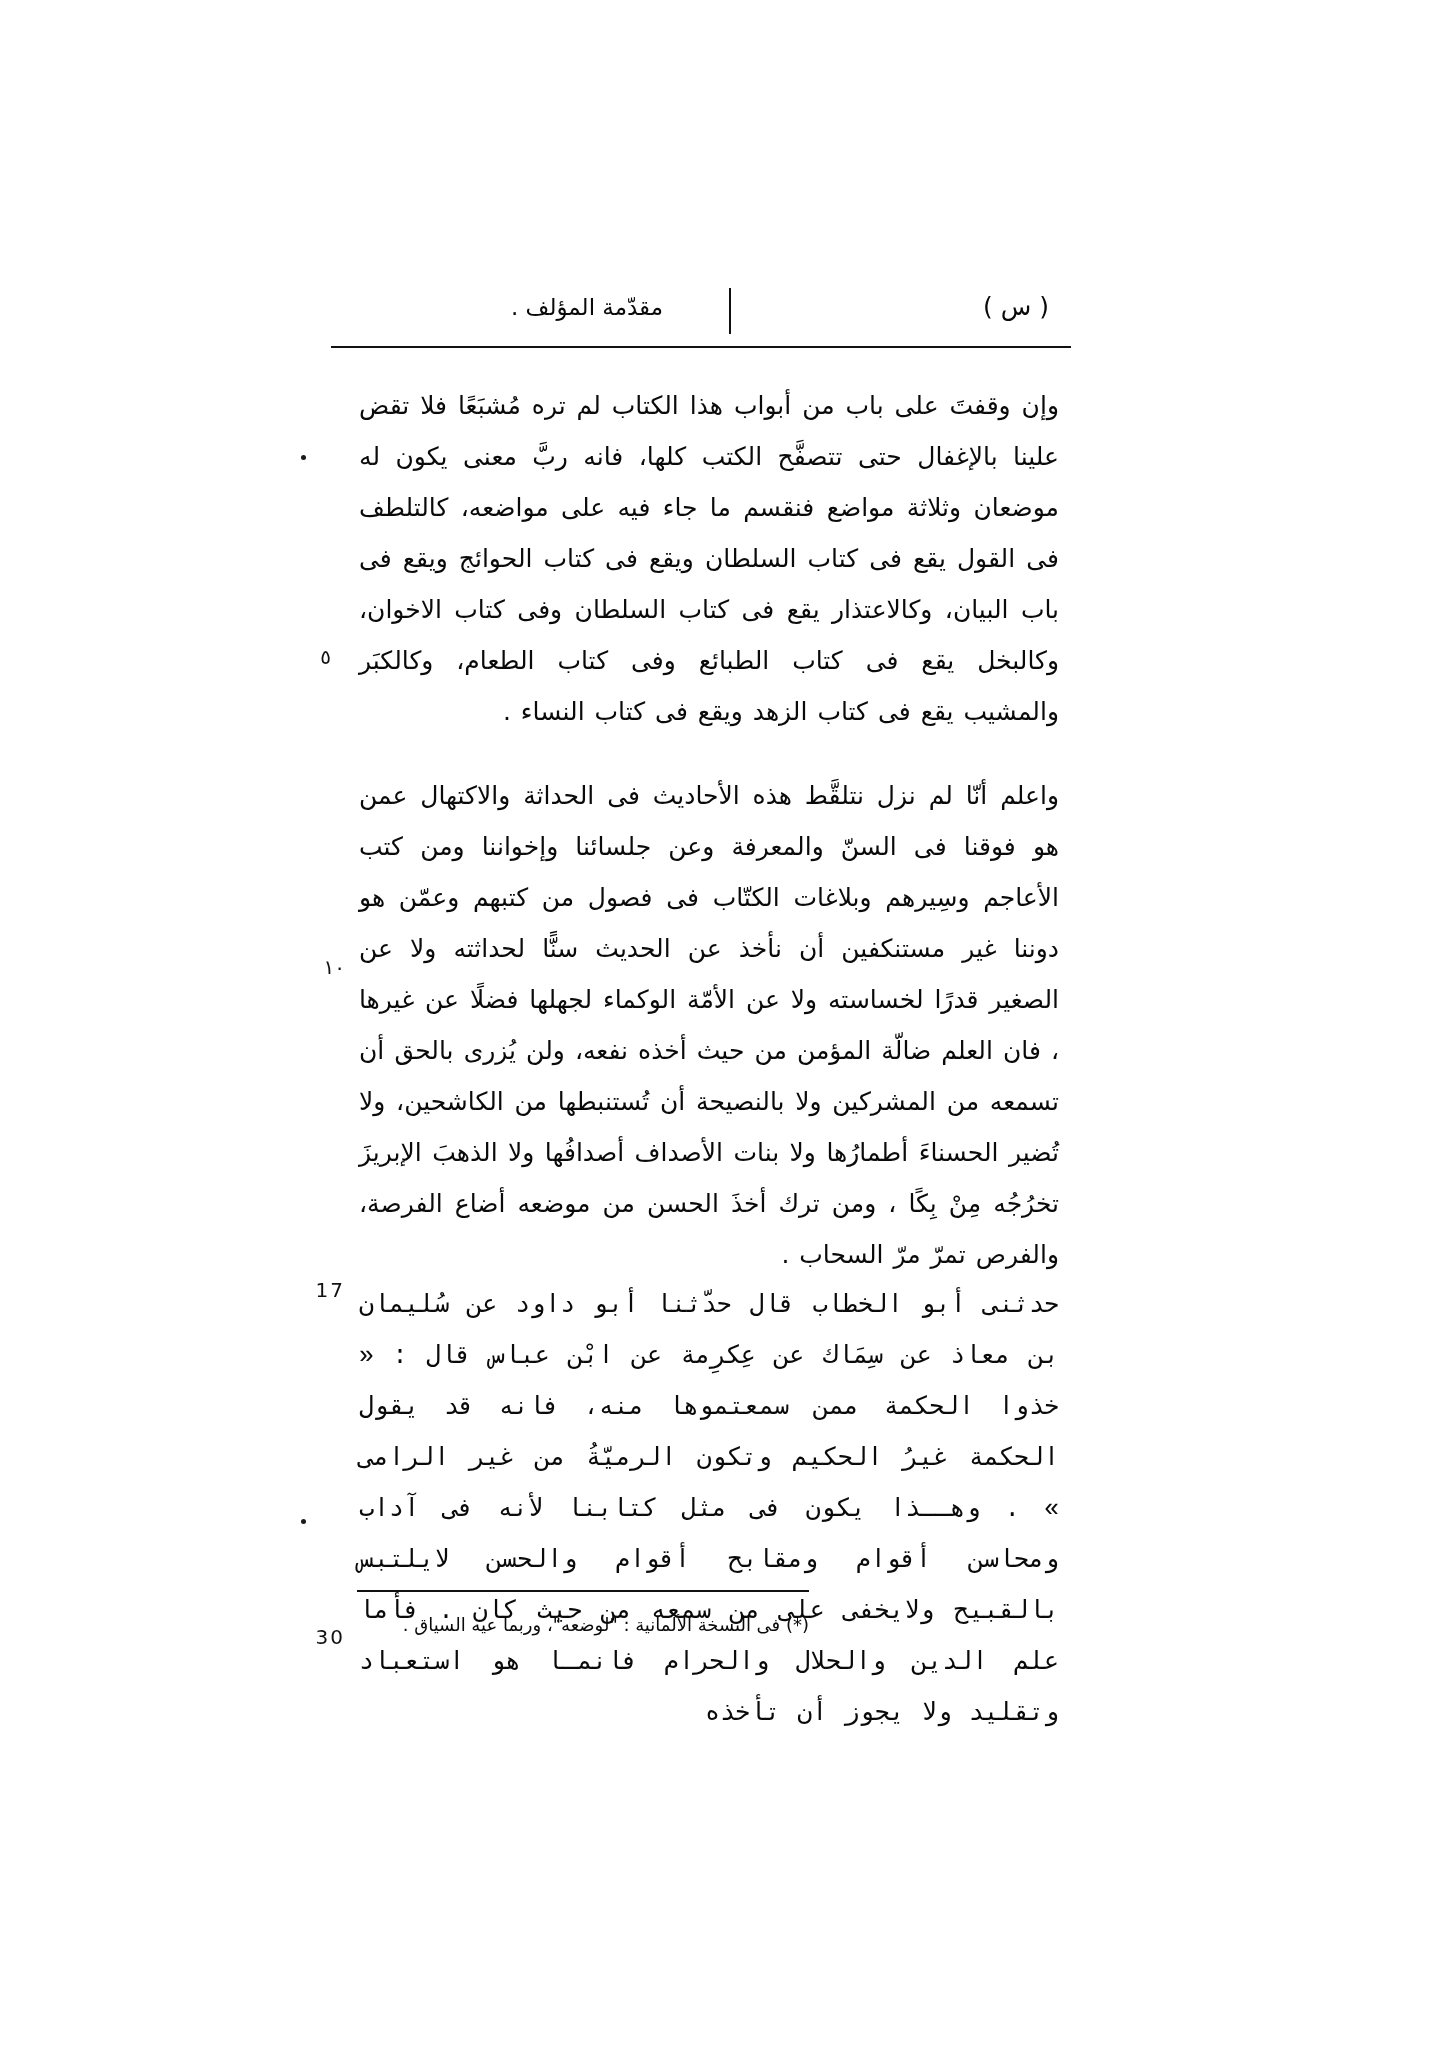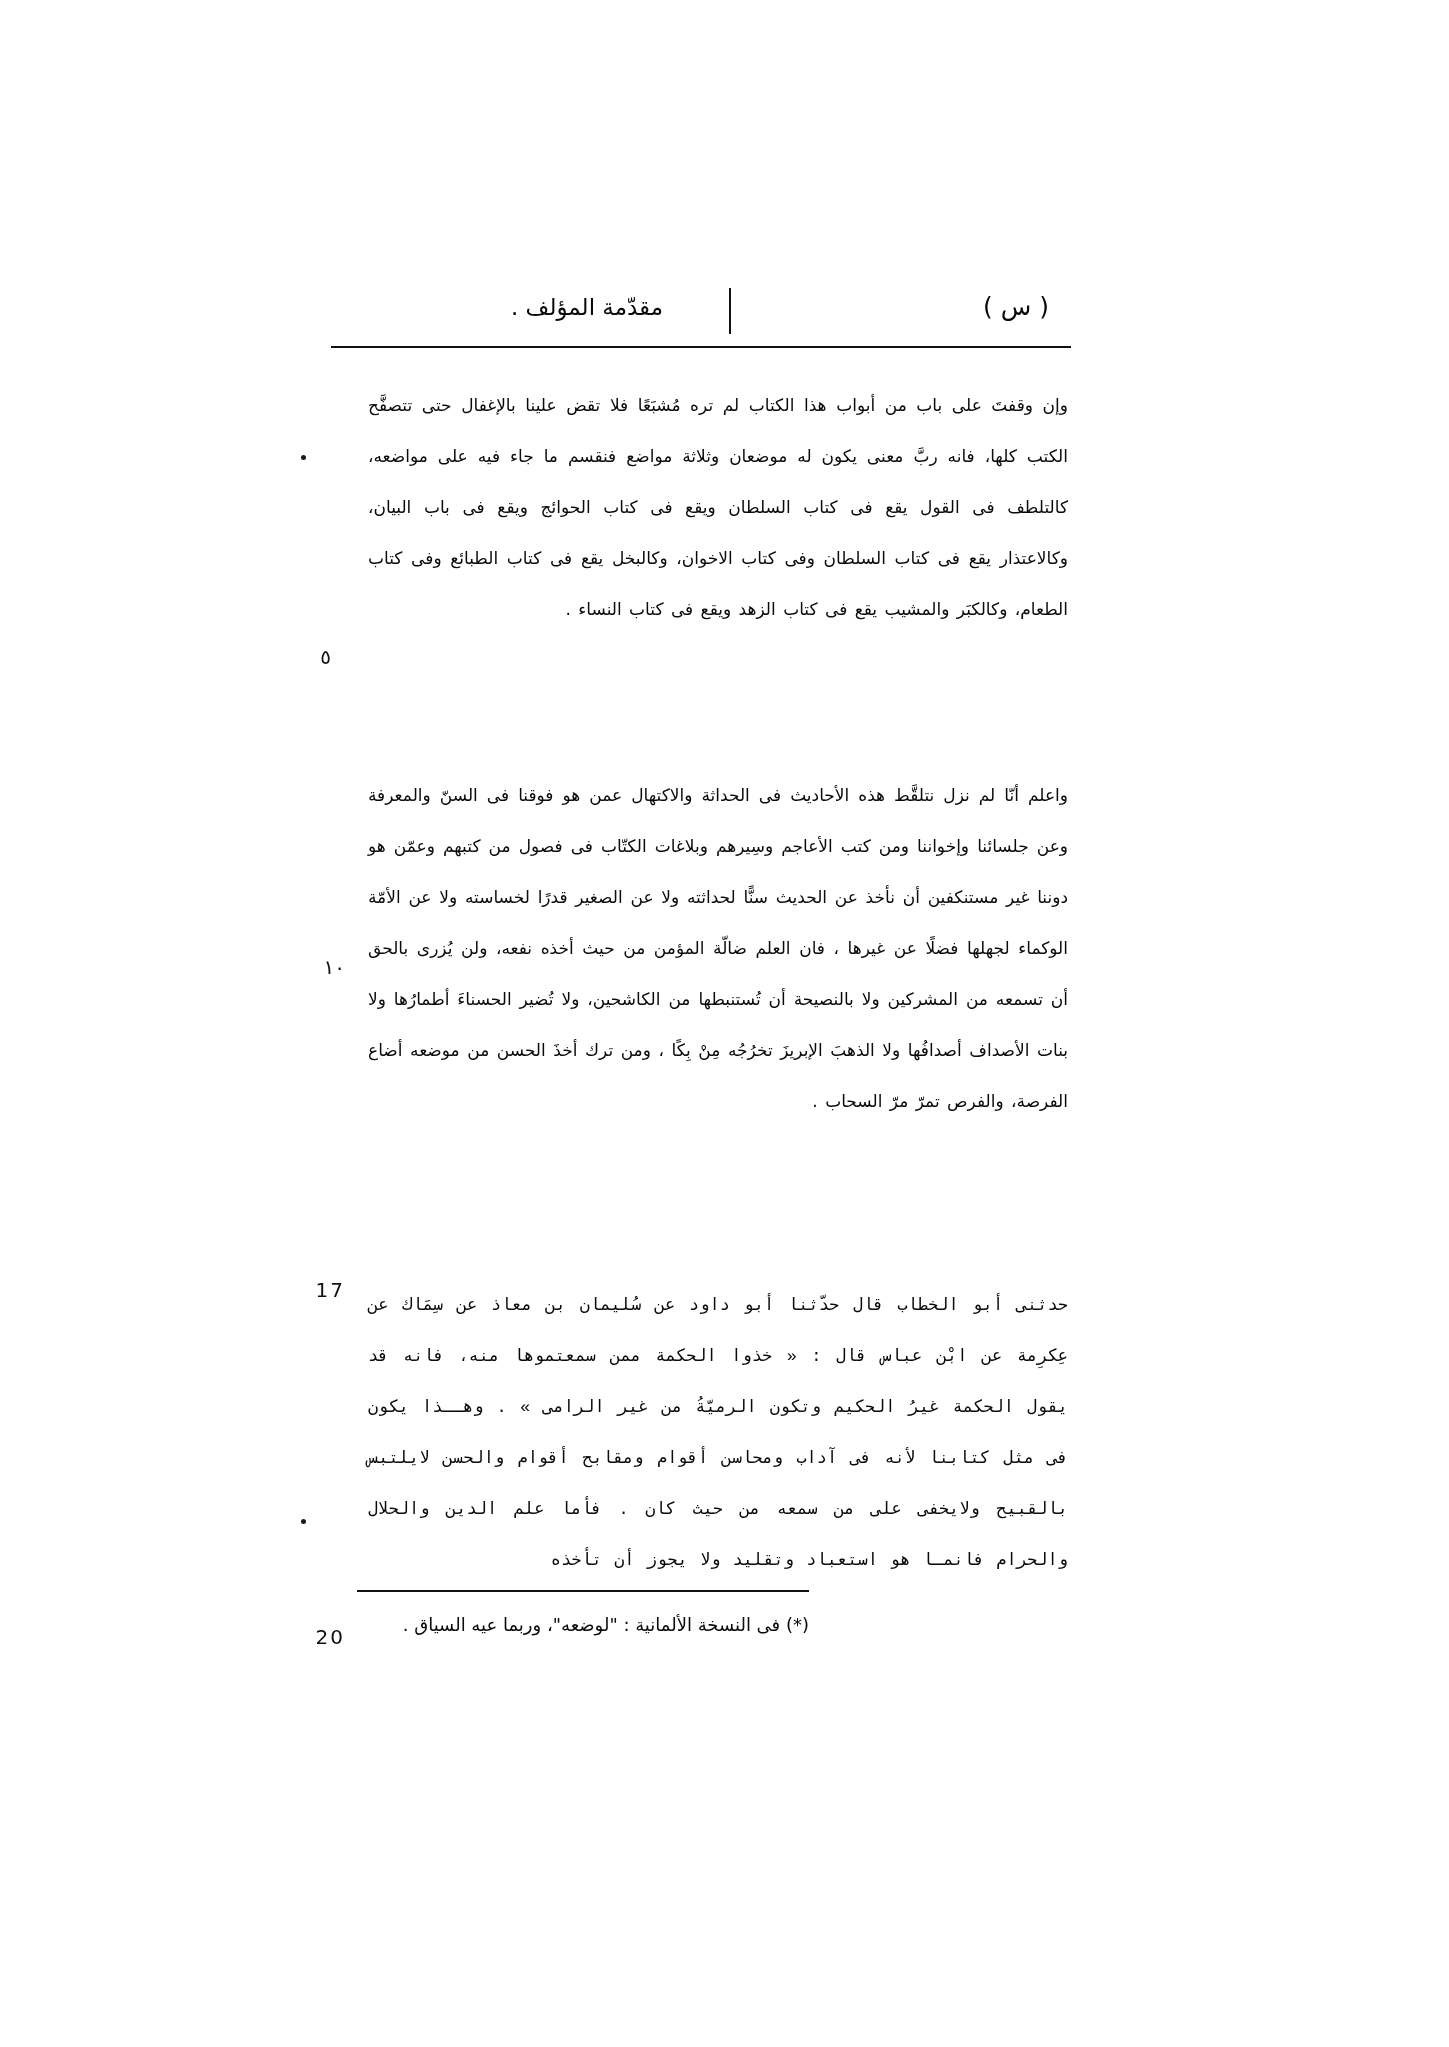--- a/index.html
+++ b/index.html
@@ -62,25 +62,25 @@
     top: -4px;
     right: 340px;
     width: 2px;
     height: 46px;
     background: #111;
   }
 
   
   .body-block {
     position: absolute;
-    right: 381px;
+    right: 390px;
     width: 700px;
     direction: rtl;
     text-align: justify;
-    font-size: 17px;
+    font-size: 25px;
     line-height: 51px;
     word-spacing: 2px;
   }
   #para1 { top: 380px; }
   #para2 { top: 770px; }
   #para3 { top: 1280px; font-family: Liberation Mono, monospace; }
 
   .body-block p {
     margin: 0;
     text-align: justify;
@@ -141,21 +141,21 @@
     <div class="header-vline"></div>
     <div class="header-rule"></div>
   </div>
 
   <div class="speck speck-a"></div>
   <div class="speck speck-b"></div>
 
   <div class="linenum ln5">٥</div>
   <div class="linenum ln10">١٠</div>
   <div class="linenum ln15">17</div>
-  <div class="linenum ln20">20</div>
+  <div class="linenum ln20">30</div>
 
   <div class="body-block" id="para1">
     <p>وإن وقفتَ على باب من أبواب هذا الكتاب لم تره مُشبَعًا فلا تقض علينا بالإغفال حتى تتصفَّح الكتب كلها، فانه ربَّ معنى يكون له موضعان وثلاثة مواضع فنقسم ما جاء فيه على مواضعه، كالتلطف فى القول يقع فى كتاب السلطان ويقع فى كتاب الحوائج ويقع فى باب البيان، وكالاعتذار يقع فى كتاب السلطان وفى كتاب الاخوان، وكالبخل يقع فى كتاب الطبائع وفى كتاب الطعام، وكالكبَر والمشيب يقع فى كتاب الزهد ويقع فى كتاب النساء .</p>
   </div>
 
   <div class="body-block" id="para2">
     <p>واعلم أنّا لم نزل نتلقَّط هذه الأحاديث فى الحداثة والاكتهال عمن هو فوقنا فى السنّ والمعرفة وعن جلسائنا وإخواننا ومن كتب الأعاجم وسِيرهم وبلاغات الكتّاب فى فصول من كتبهم وعمّن هو دوننا غير مستنكفين أن نأخذ عن الحديث سنًّا لحداثته ولا عن الصغير قدرًا لخساسته ولا عن الأمّة الوكماء لجهلها فضلًا عن غيرها ، فان العلم ضالّة المؤمن من حيث أخذه نفعه، ولن يُزرى بالحق أن تسمعه من المشركين ولا بالنصيحة أن تُستنبطها من الكاشحين، ولا تُضير الحسناءَ أطمارُها ولا بنات الأصداف أصدافُها ولا الذهبَ الإبريزَ تخرُجُه مِنْ بِكًا ، ومن ترك أخذَ الحسن من موضعه أضاع الفرصة، والفرص تمرّ مرّ السحاب .</p>
   </div>
 
   <div class="body-block" id="para3">

